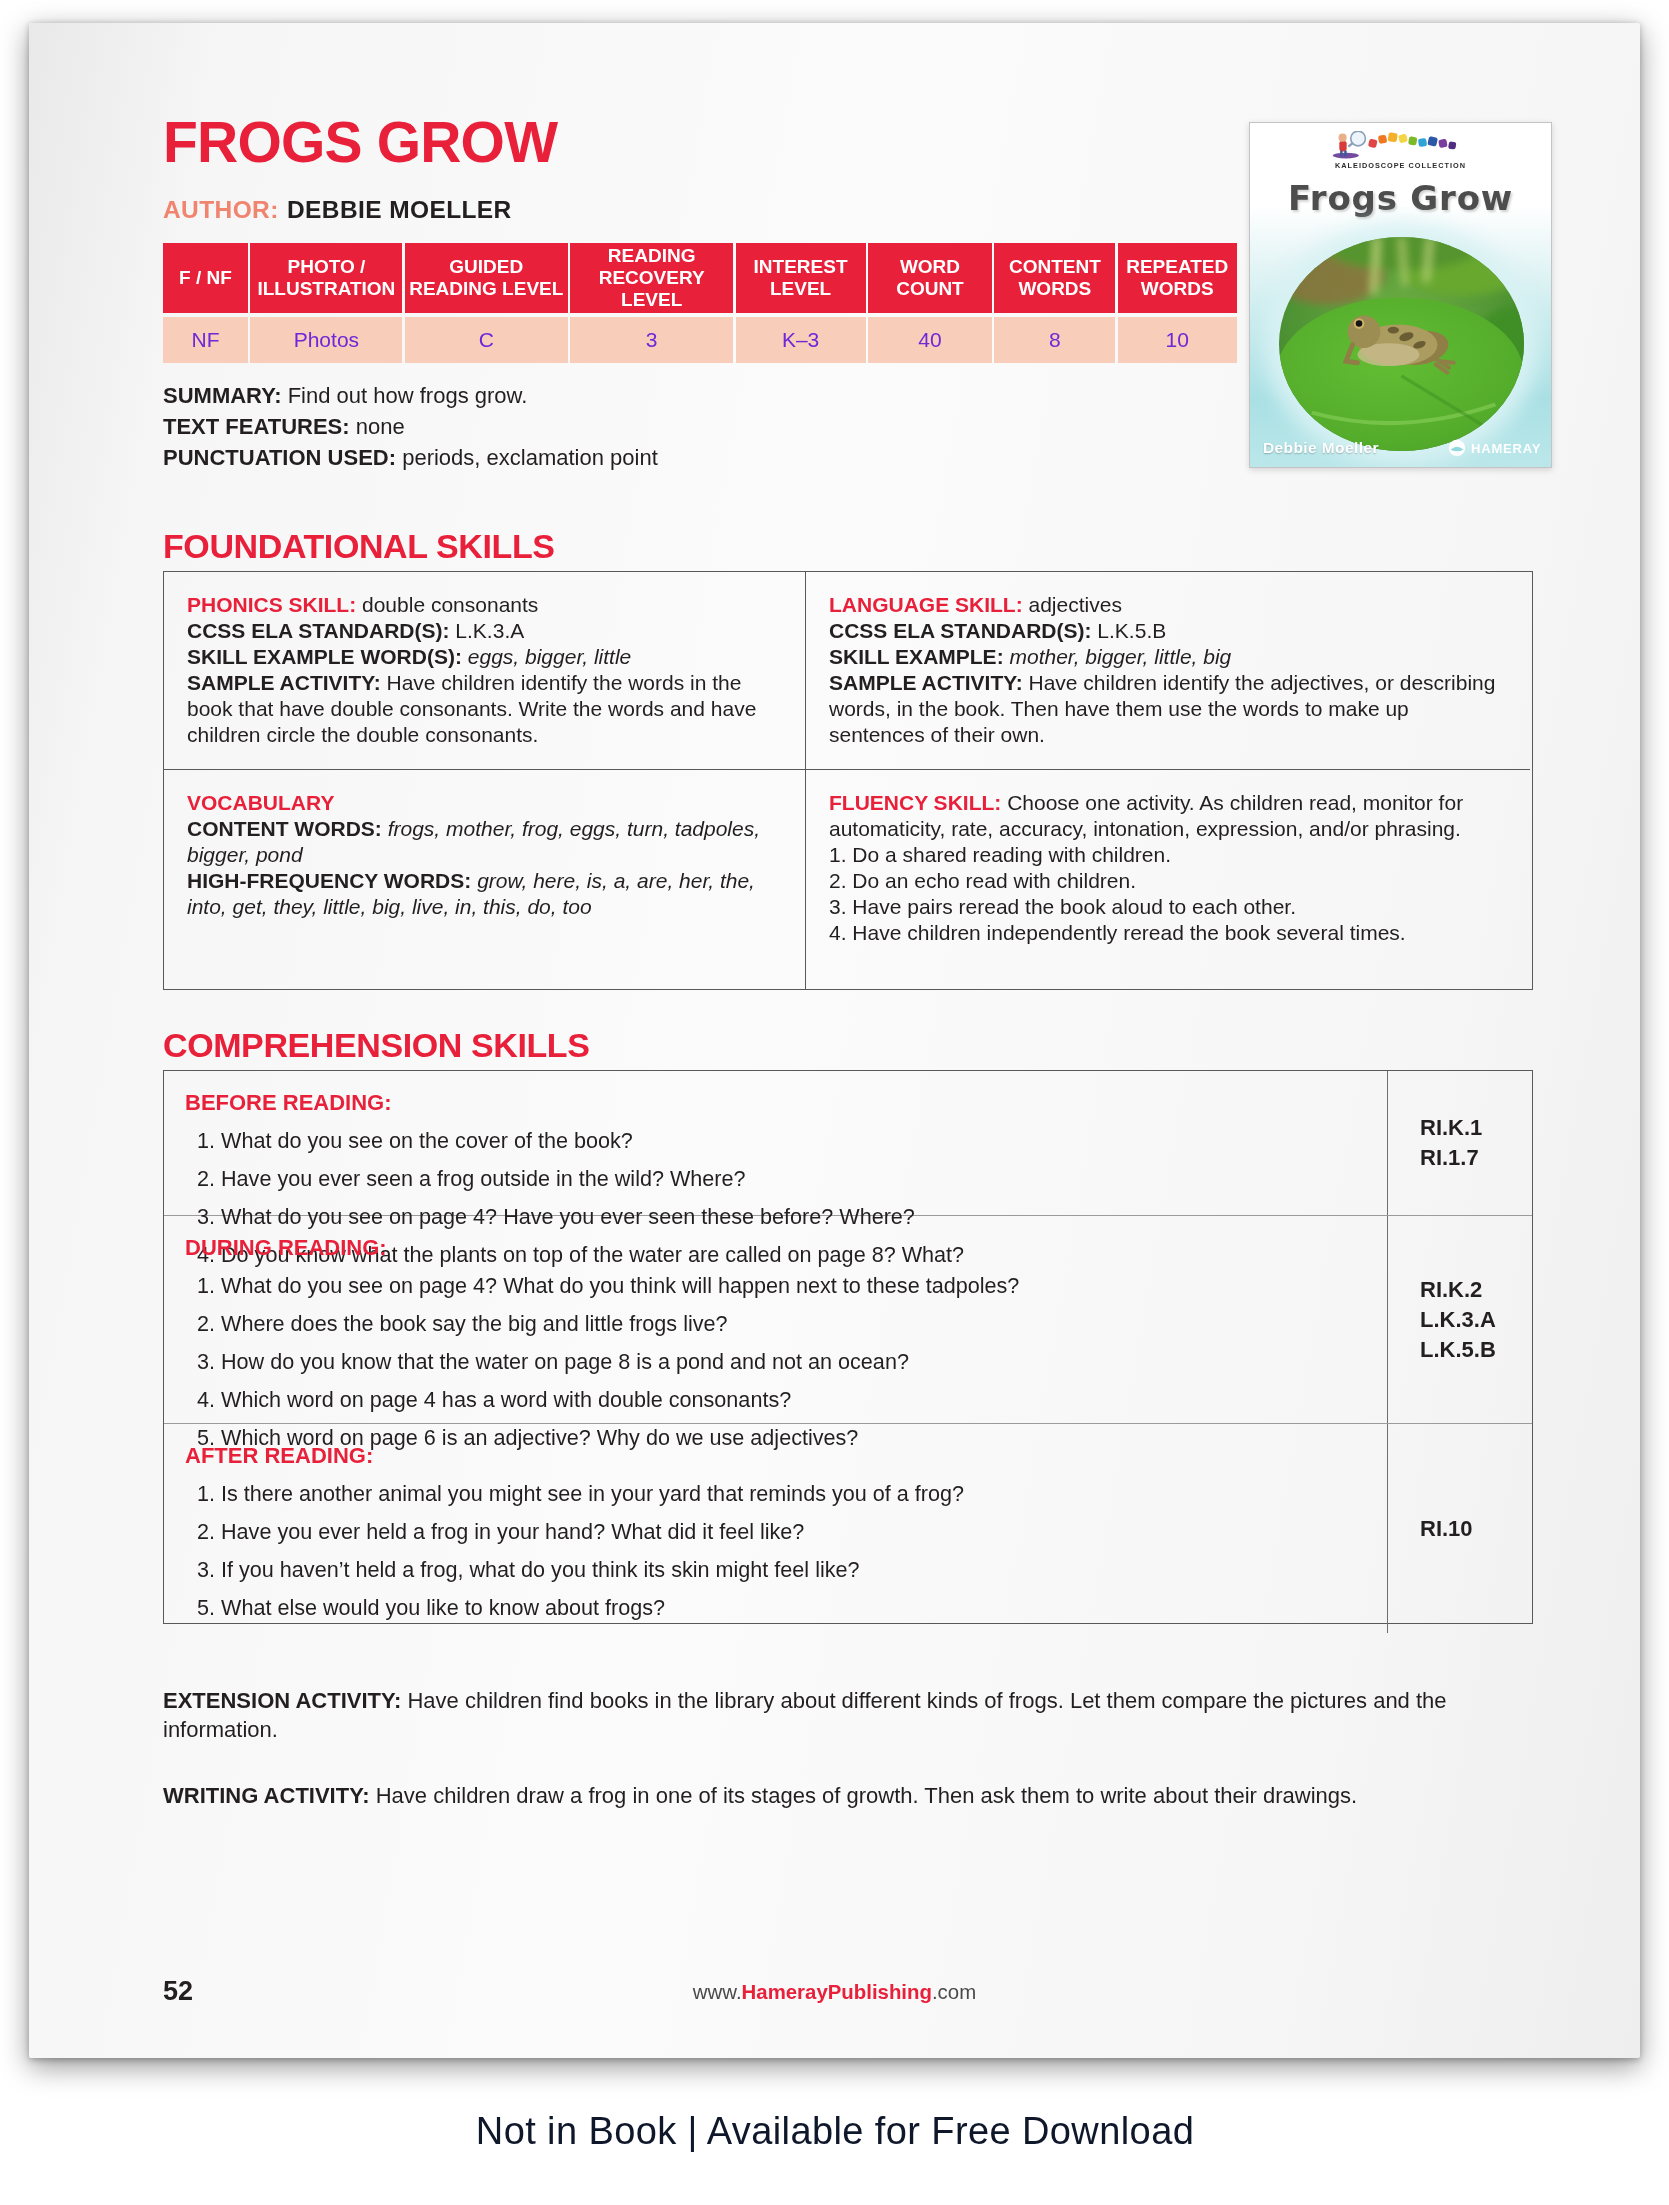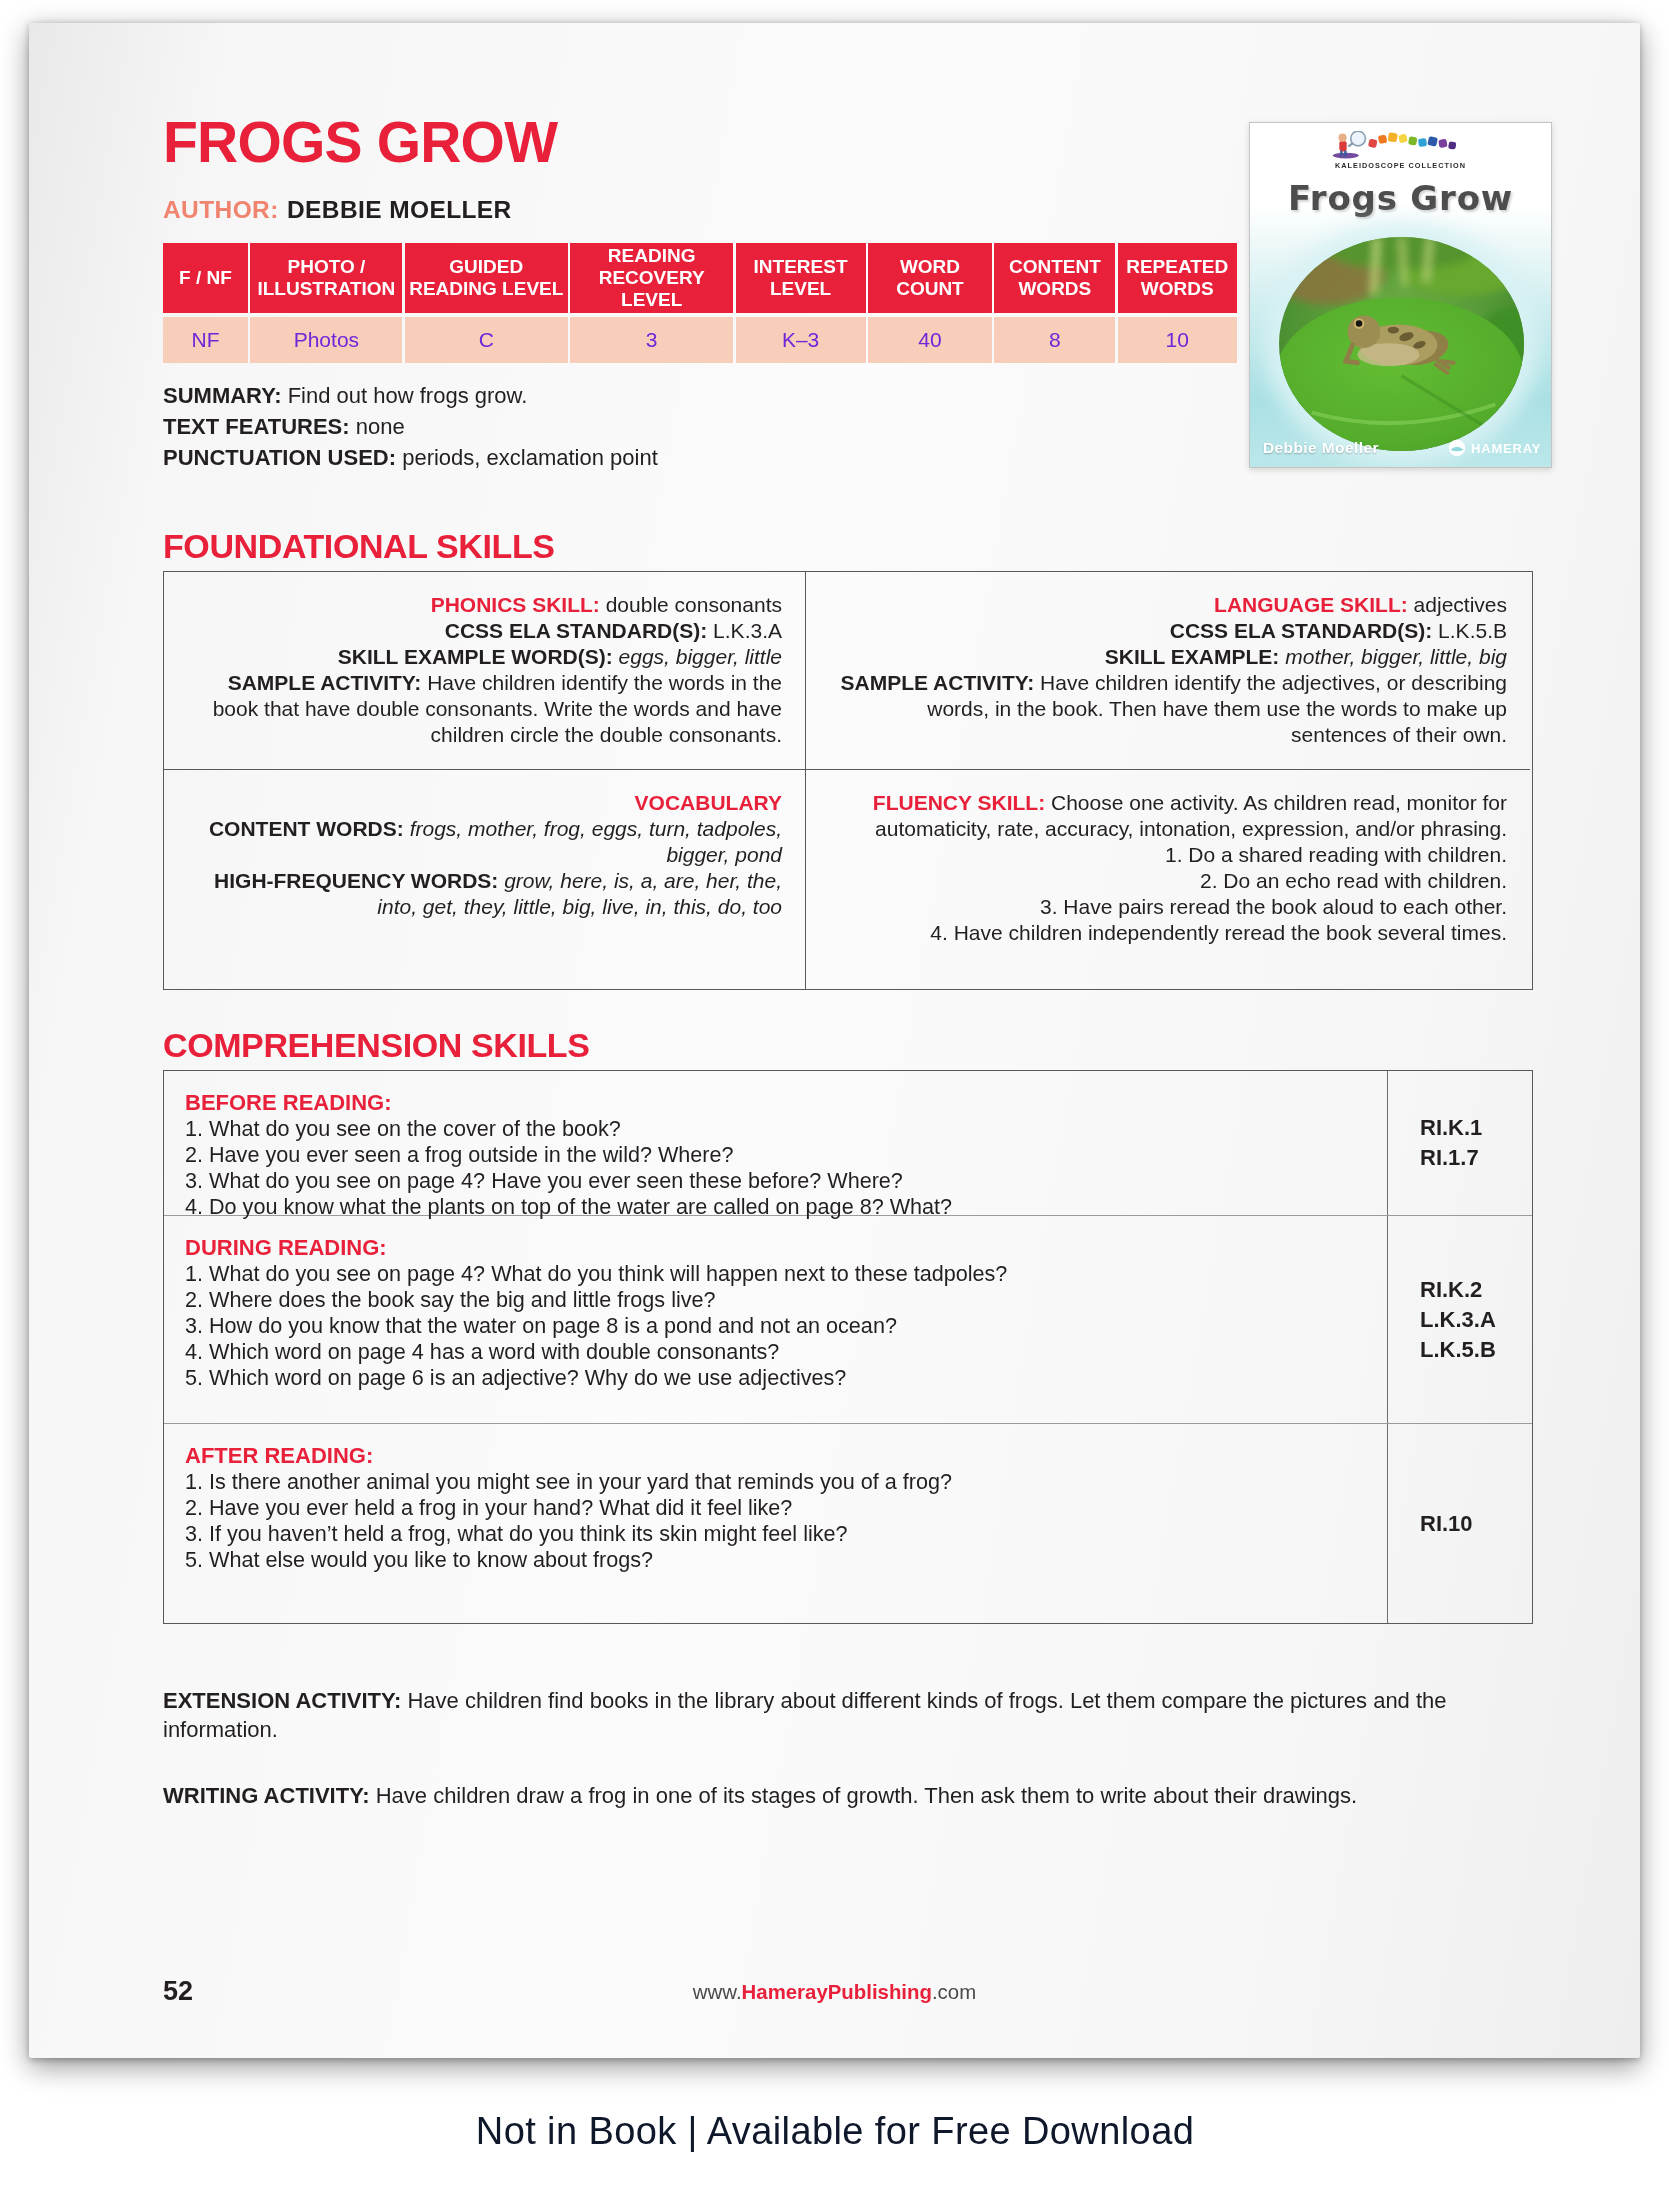--- a/index.html
+++ b/index.html
@@ -32,38 +32,38 @@
   
   .summary { position:absolute; left:134px; top:357px; font-size:22px; line-height:31px; }
   .summary b { font-weight:700; }
 
   
   .sec-heading { position:absolute; left:134px; font-size:34px; font-weight:900; letter-spacing:-0.4px; color:#e8203a; }
 
   
   .found-box { position:absolute; left:134px; top:548px; width:1370px; border:1.6px solid #58595b;
     display:grid; grid-template-columns:642px 724px; grid-template-rows:198px 219px; }
-  .fcell { padding:19.6px 23px 0 23px; font-size:21px; line-height:26px;text-align:right; }
+  .fcell { padding:19.6px 23px 0 23px; font-size:21px; line-height:26px; }
   .fcell.tl { border-right:0.8px solid #58595b; border-bottom:0.8px solid #58595b; }
   .fcell.tr { border-bottom:0.8px solid #58595b; }
   .fcell.bl { border-right:0.8px solid #58595b; }
   .fcell b { font-weight:700; }
   .redlbl { color:#e8203a; font-weight:700; }
   .it { font-style:italic; }
   .fcell p { margin:0; }
 
   
   .comp-box { position:absolute; left:134px; top:1047px; width:1370px; height:554px; border:1.6px solid #58595b; display:flex; flex-direction:column; }
   .crow { display:flex; }
   .crow.r1 { height:145px; border-bottom:0.8px solid #9b9b9b; }
   .crow.r2 { height:208px; border-bottom:0.8px solid #9b9b9b; }
   .crow.r3 { flex:1; }
   .qcell { flex:1; padding:18px 21px 0 21px; }
   .qcell .rowlbl { color:#e8203a; font-weight:700; font-size:22px; line-height:27px; }
-  .qcell p { font-size:21.6px; line-height:26px; margin:0; }
+  .qcell p { font-size:21.6px; line-height:26px; margin:12px; }
   .scell { width:145px; border-left:0.8px solid #6d6e70; padding-left:32px; display:flex; flex-direction:column; justify-content:center; }
   .scell div { font-weight:700; font-size:22px; line-height:30px; }
 
   
   .activity { position:absolute; left:134px; width:1370px; font-size:22px; line-height:29px; }
   .activity b { font-weight:700; }
 
   
   .pagenum { position:absolute; left:134px; top:1953px; font-size:27px; font-weight:700; color:#231f20; }
   .site { position:absolute; left:0; top:1958px; width:1611px; text-align:center; font-size:20.4px; color:#4a4a4a; }

